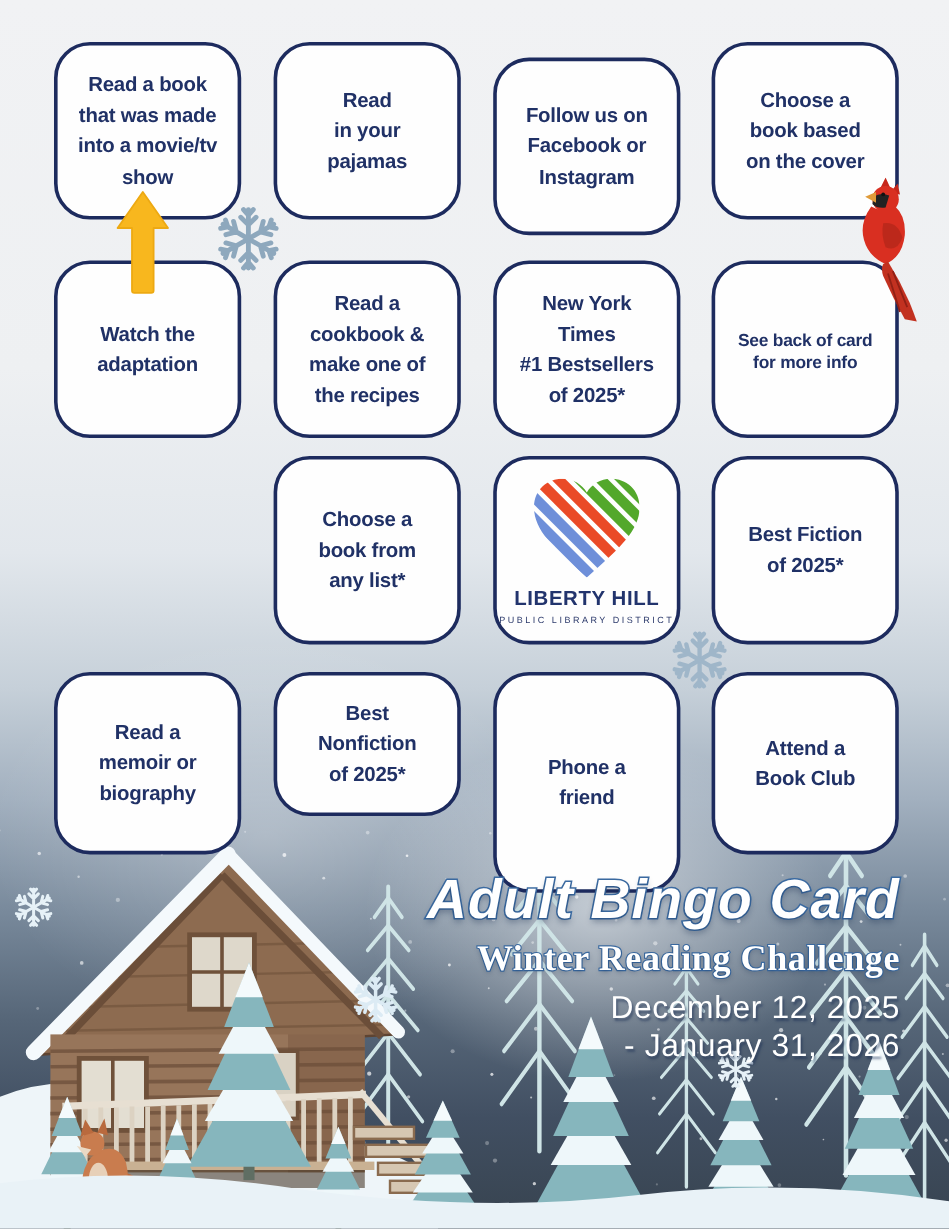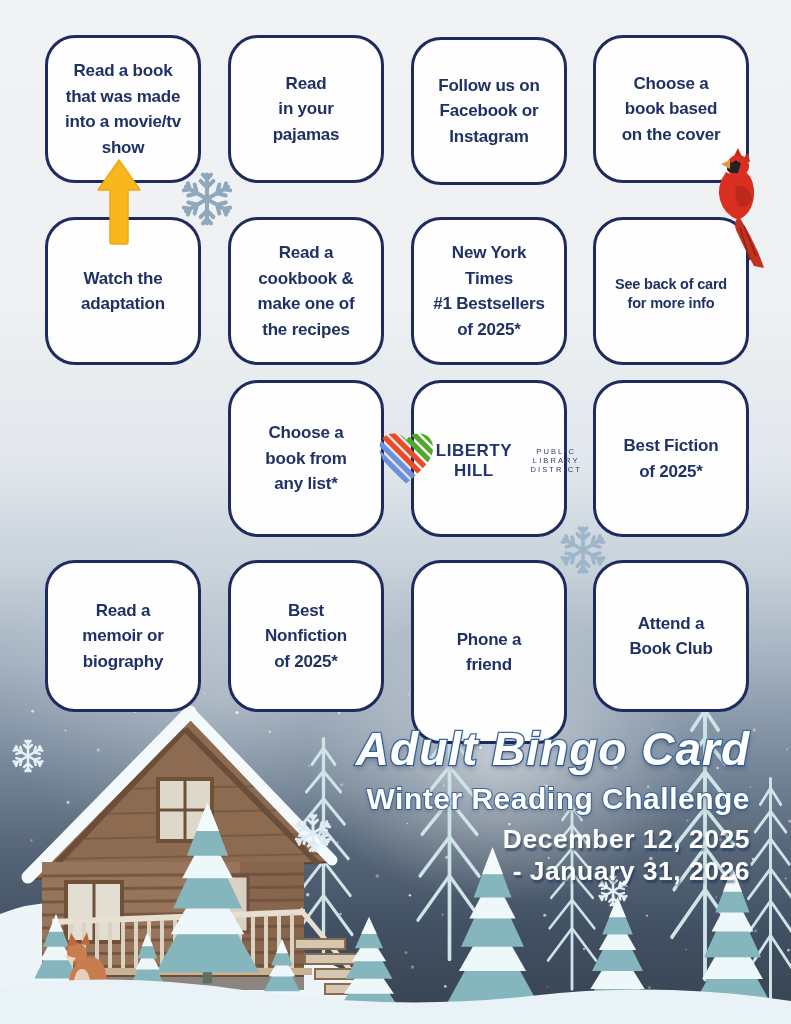--- a/index.html
+++ b/index.html
@@ -12,37 +12,37 @@
       linear-gradient(180deg,#f1f2f4 0%,#eef0f2 30%,#e2e7ec 45%,#c6d0d9 56%,#a2b0bf 65%,#798a9c 74%,#566678 83%,#414f62 91%,#37434f 100%);
   }
   .cell{
     position:absolute;width:156px;box-sizing:border-box;
     background:#fefefe;border:3.5px solid #1d2b5e;border-radius:30px;
     display:flex;flex-direction:column;align-items:center;justify-content:center;
     text-align:center;color:#203166;font-weight:bold;z-index:3;
   }
   .cell-text{white-space:pre;font-size:17px;line-height:1.5;letter-spacing:-0.2px;}
   .cell-note{white-space:pre;font-size:14.5px;line-height:1.25;margin-top:5px;letter-spacing:-0.2px;}
-  .logo-wrap{display:flex;align-items:center;}
+  .logo-wrap{display:flex;flex-direction:column;align-items:center;}
   .logo-name{font-size:17px;font-weight:bold;color:#22346d;letter-spacing:.5px;margin-top:4px;}
   .logo-tagline{font-size:7.5px;font-weight:normal;color:#2c3a6b;letter-spacing:2.1px;margin-top:3px;}
   .deco{position:absolute;z-index:4;}
   #title-block{position:absolute;right:41px;top:722px;text-align:right;z-index:5;}
   .title-main{
     font-size:46px;font-weight:bold;color:#ffffff;letter-spacing:1px;
     -webkit-text-stroke:2.6px #3c6ca3;paint-order:stroke fill;
     text-shadow:0 3px 5px rgba(15,35,70,.35);margin:0;font-style:italic;
   }
   .title-sub{
     font-size:30px;font-weight:bold;color:#ffffff;letter-spacing:.5px;
     -webkit-text-stroke:1.9px #3c6ca3;paint-order:stroke fill;
-    text-shadow:0 2px 4px rgba(15,35,70,.35);margin-top:6px;
+    text-shadow:0 2px 4px rgba(15,35,70,.35);margin-top:6px;font-family:Liberation Serif, serif;
   }
   .title-dates{
-    font-size:26.5px;font-weight:bold;color:#ffffff;line-height:1.2;margin-top:8px;
+    font-size:26.5px;font-weight:normal;color:#ffffff;line-height:1.2;margin-top:8px;
     text-shadow:1.5px 2.5px 2px rgba(20,40,80,.5);letter-spacing:.5px;
   }
   #scene{position:absolute;left:0;top:684px;width:791px;height:340px;z-index:1;}
 </style>
 </head>
 <body>
 
 <div id="poster">
 
   <svg id="scene" viewBox="0 0 791 340" aria-hidden="true">
@@ -254,21 +254,21 @@
     <div class="cell-text">Read a book
 that was made
 into a movie/tv
 show</div>
   </div>
   <div class="cell" style="left:228px;top:35px;height:148px">
     <div class="cell-text">Read
 in your
 pajamas</div>
   </div>
-  <div class="cell" style="left:411px;top:37px;height:148px">
+  <div class="cell" style="left:411px;top:48px;height:148px">
     <div class="cell-text">Follow us on
 Facebook or
 Instagram</div>
   </div>
   <div class="cell" style="left:593px;top:35px;height:148px">
     <div class="cell-text">Choose a
 book based
 on the cover</div>
   </div>
 
@@ -328,21 +328,21 @@
   <div class="cell" style="left:593px;top:380px;height:157px">
     <div class="cell-text">Best Fiction
 of 2025*</div>
   </div>
 
   <div class="cell" style="left:45px;top:560px;height:152px">
     <div class="cell-text">Read a
 memoir or
 biography</div>
   </div>
-  <div class="cell" style="left:228px;top:560px;height:152px">
+  <div class="cell" style="left:228px;top:560px;height:120px">
     <div class="cell-text">Best
 Nonfiction
 of 2025*</div>
   </div>
   <div class="cell" style="left:411px;top:560px;height:184px">
     <div class="cell-text">Phone a
 friend</div>
   </div>
   <div class="cell" style="left:593px;top:560px;height:152px">
     <div class="cell-text">Attend a

